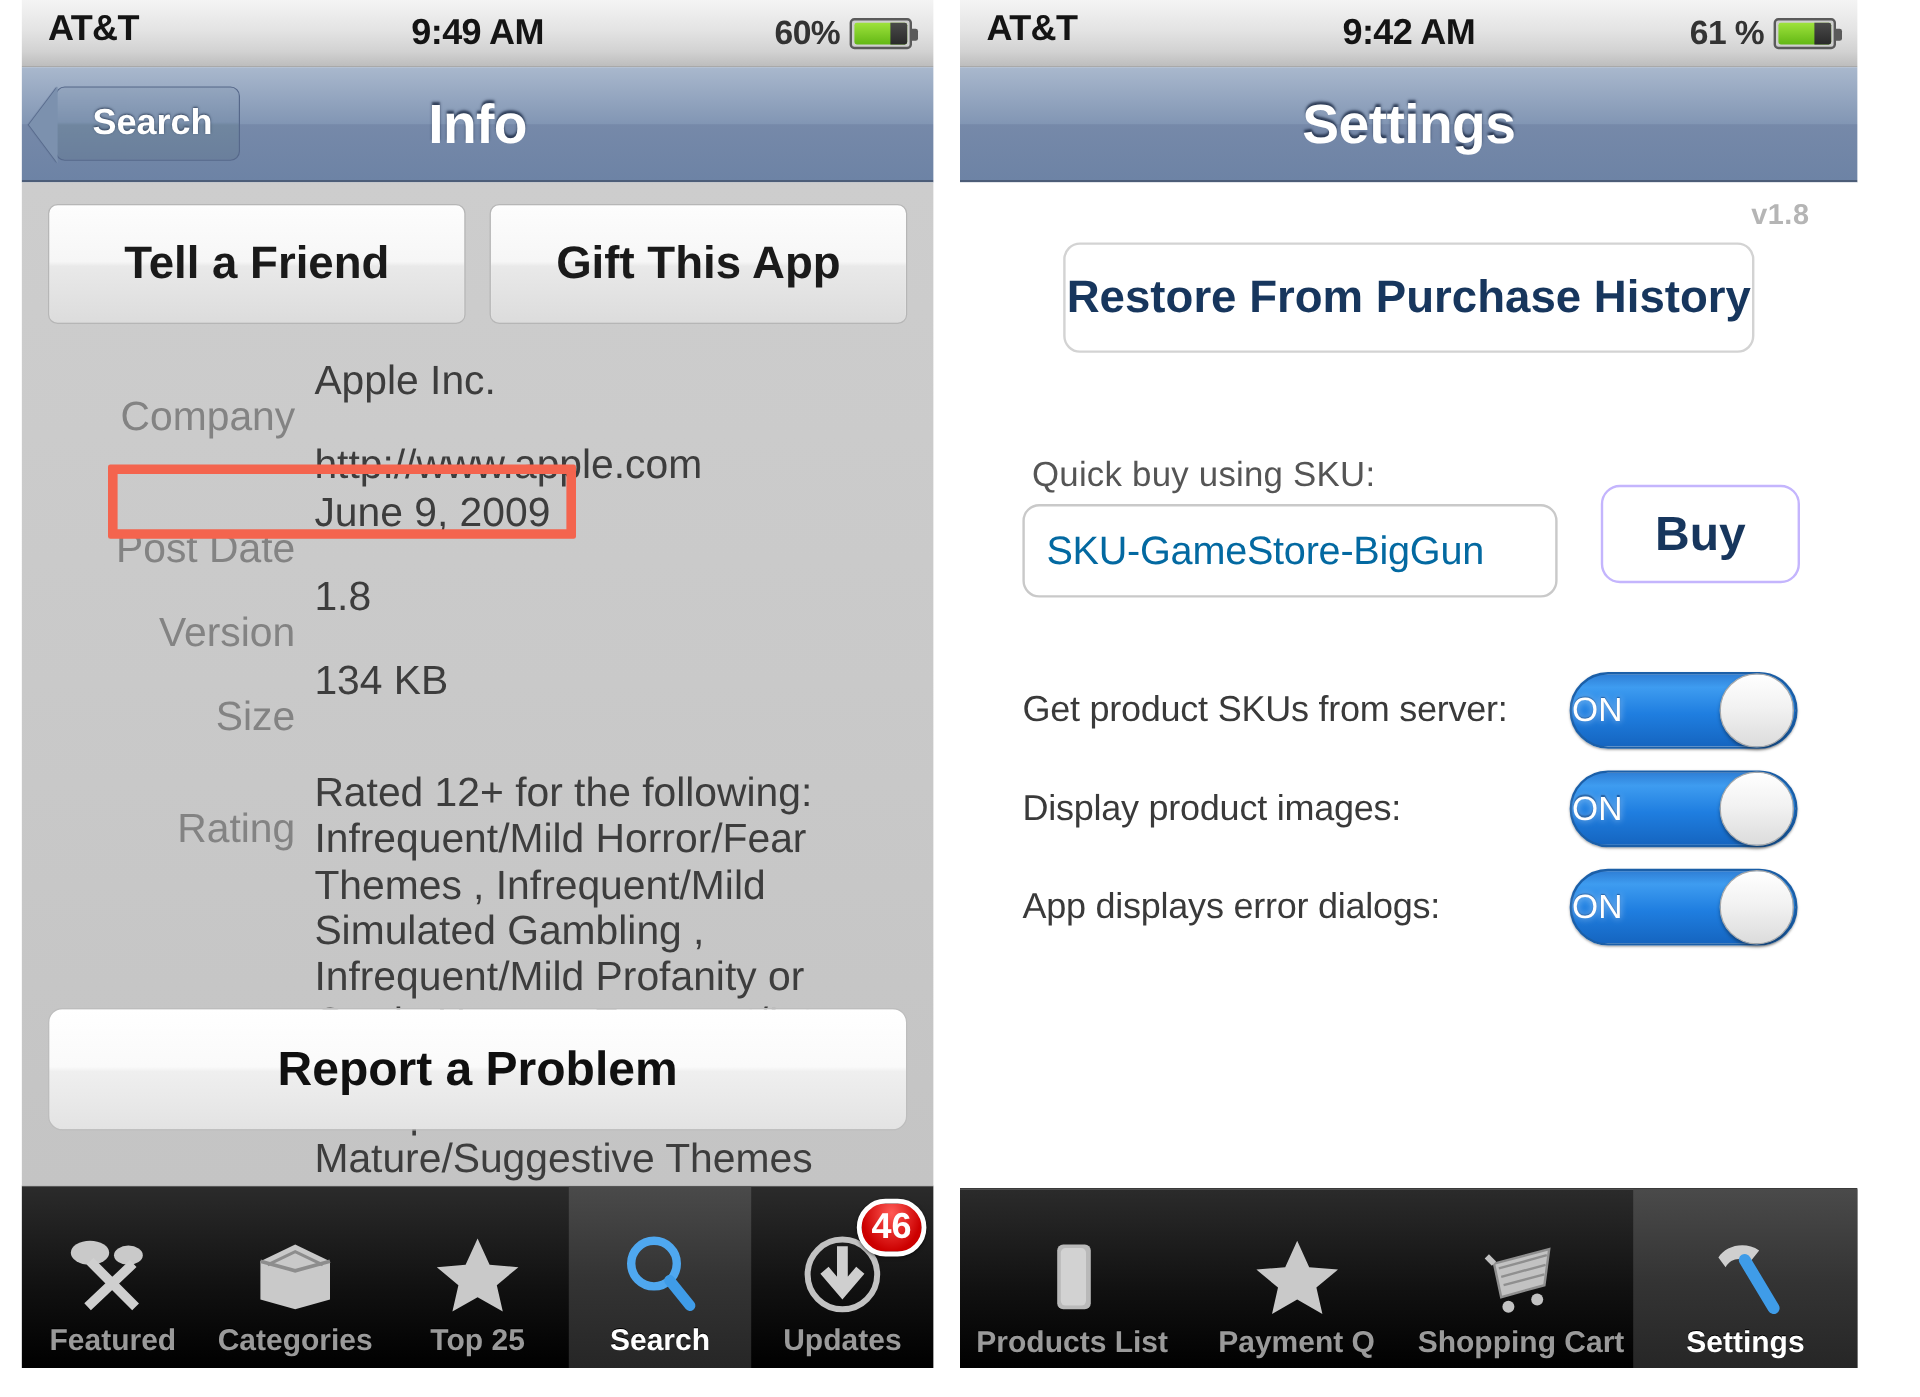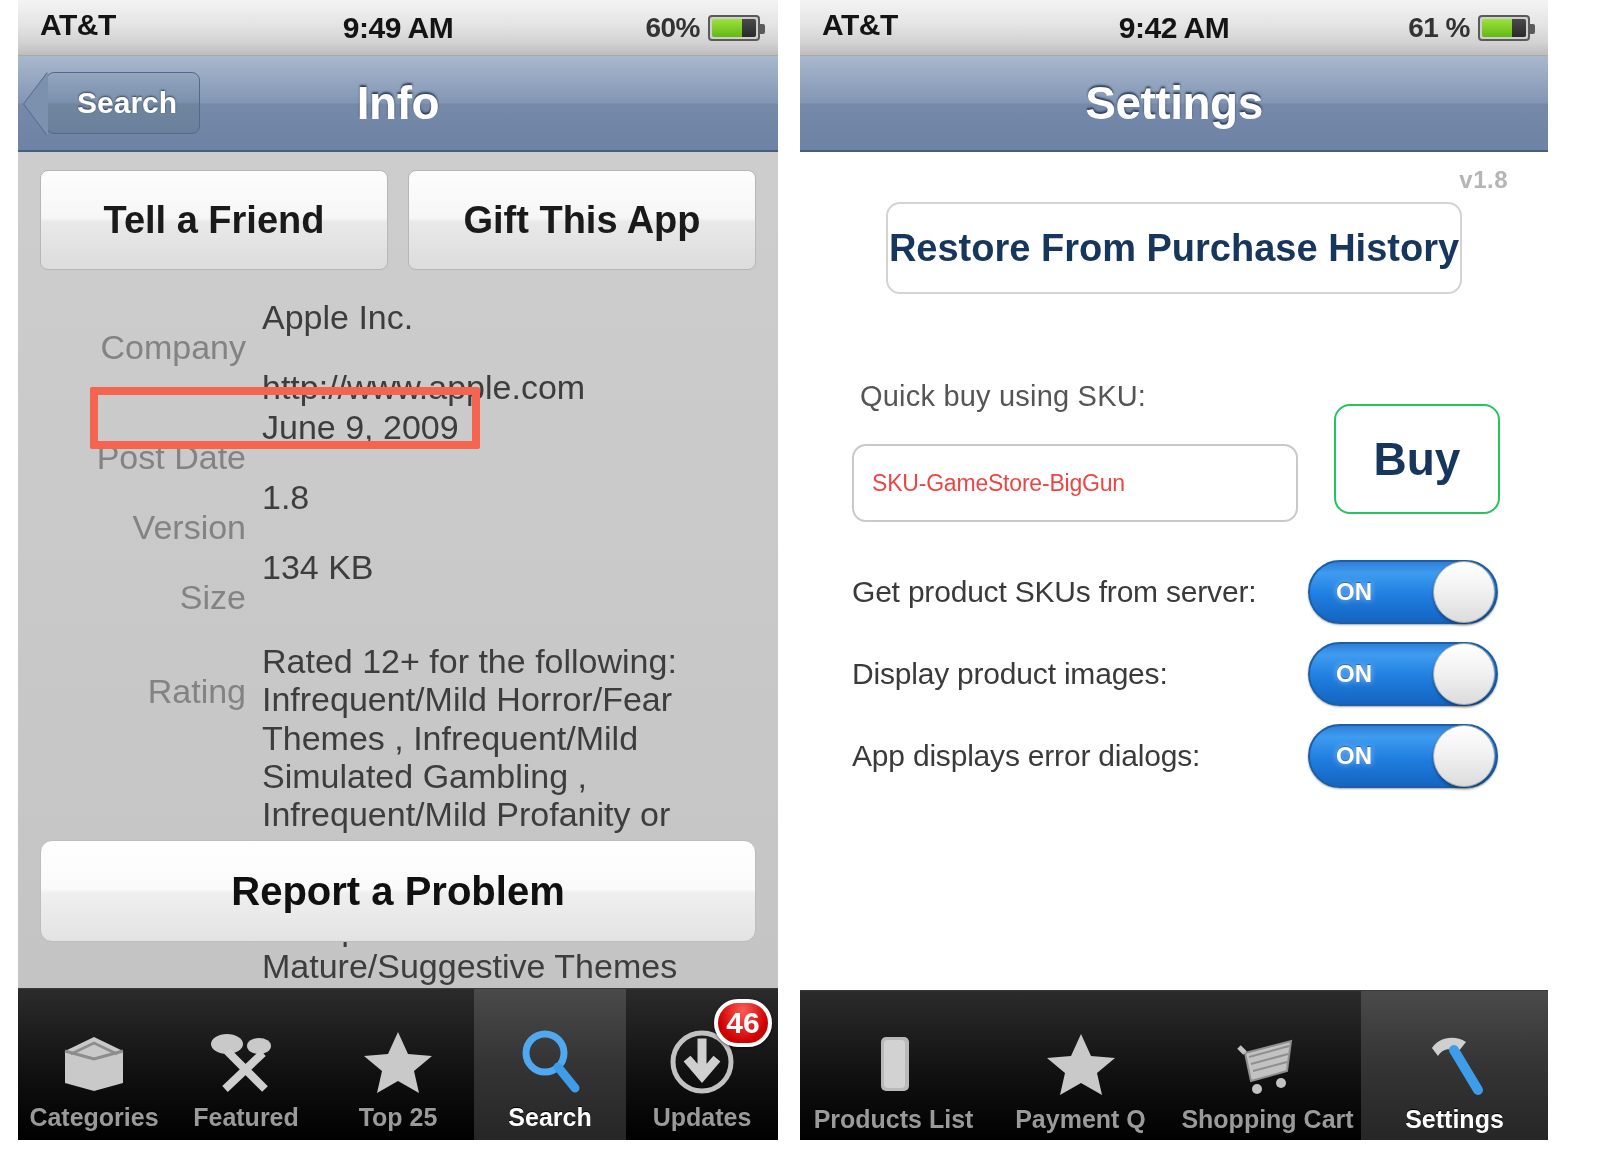--- a/index.html
+++ b/index.html
@@ -167,45 +167,45 @@
   }
   .sku-label {
     position:absolute; left: 60px; top: 228px;
     font-size: 29px; color:#555; letter-spacing:0.2px;
   }
   .sku-input {
     position:absolute; left: 52px; top: 268px;
     width: 446px; height: 78px;
     background:#fff; border: 2px solid #c9c9c9; border-radius: 14px;
     display:flex; align-items:center; padding-left: 18px;
-    font-size: 23px; color:#ef4444; letter-spacing:-0.2px;margin-top:24px;
+    font-size: 33px; color:#0369a1; letter-spacing:-0.2px;
   }
   .buy-btn {
     position:absolute; left: 534px; top: 252px;
-    width: 166px; height: 110px;
-    background:#fff; border:2px solid #22c55e; border-radius: 16px;
+    width: 166px; height: 82px;
+    background:#fff; border:2px solid #c4b5fd; border-radius: 16px;
     display:flex; align-items:center; justify-content:center;
-    font-size: 46px; font-weight:700; color:#17365d;
+    font-size: 40px; font-weight:700; color:#17365d;
   }
   .toggle-row {
     position:absolute; left: 52px; right: 50px;
     display:flex; align-items:center; justify-content:space-between;
   }
   .toggle-row:nth-of-type(1){} 
   .tr1 { top: 408px; } .tr2 { top: 490px; } .tr3 { top: 572px; }
   .toggle-label { font-size: 30px; color:#3a3a3a; letter-spacing:-0.2px; }
   .switch {
     position:relative; width: 190px; height: 64px; border-radius: 34px;
     background: linear-gradient(180deg,#2f7fd6 0%, #3e9cf0 18%, #1f7ee0 55%, #1565c0 100%);
     border: 2px solid #1b5fa8;
     box-shadow: 0 1px 2px rgba(0,0,0,.35);
     display:flex; align-items:center;
   }
   .switch .on-text {
-    color:#fff; font-size: 24px; font-weight:700; margin-left: 26px;
+    color:#fff; font-size: 28px; font-weight:400; 
     text-shadow: 0 0 6px rgba(255,255,255,.55), 0 -1px 1px rgba(0,60,130,.8);
   }
   .switch .knob {
     position:absolute; right: 1px; top: -1px;
     width: 62px; height: 62px; border-radius: 50%;
     background: linear-gradient(180deg,#ffffff 0%, #f2f2f2 45%, #dcdcdc 100%);
     border: 1px solid #a9a9a9;
     box-shadow: 0 2px 3px rgba(0,0,0,.35);
   }
 </style>
@@ -284,37 +284,37 @@
       </div>
 
       <div class="highlight-box"></div>
 
       <div class="report-btn">Report a Problem</div>
     </div>
 
     <div class="tabbar">
       <div class="tab">
         <div class="glyph">
+          <svg width="78" height="62" viewBox="0 0 78 62">
+            <ellipse cx="20" cy="13" rx="16" ry="10" fill="#c9c9c9"></ellipse>
+            <ellipse cx="52" cy="15" rx="12" ry="8" fill="#c9c9c9"></ellipse>
+            <path d="M20 20 L58 58 M56 22 L18 58" stroke="#cfcfcf" stroke-width="8" fill="none"></path>
+          </svg>
+        </div>
+        <div class="tab-label">Featured</div>
+      </div>
+      <div class="tab">
+        <div class="glyph">
           <svg width="74" height="62" viewBox="0 0 74 62">
             <path d="M8 20 L37 6 L66 20 L66 52 L37 60 L8 52 Z" fill="#c9c9c9"></path>
             <path d="M8 20 L37 28 L66 20" stroke="#8d8d8d" stroke-width="3" fill="none"></path>
             <path d="M14 23 L37 12 L60 23" stroke="#8d8d8d" stroke-width="2.5" fill="none"></path>
           </svg>
         </div>
         <div class="tab-label">Categories</div>
-      </div>
-      <div class="tab">
-        <div class="glyph">
-          <svg width="78" height="62" viewBox="0 0 78 62">
-            <ellipse cx="20" cy="13" rx="16" ry="10" fill="#c9c9c9"></ellipse>
-            <ellipse cx="52" cy="15" rx="12" ry="8" fill="#c9c9c9"></ellipse>
-            <path d="M20 20 L58 58 M56 22 L18 58" stroke="#cfcfcf" stroke-width="8" fill="none"></path>
-          </svg>
-        </div>
-        <div class="tab-label">Featured</div>
       </div>
       <div class="tab">
         <div class="glyph">
           <svg width="74" height="66" viewBox="0 0 74 66">
             <polygon points="37,3 47,25 71,27 53,42 58,64 37,52 16,64 21,42 3,27 27,25" fill="#c9c9c9"></polygon>
           </svg>
         </div>
         <div class="tab-label">Top 25</div>
       </div>
       <div class="tab selected">

